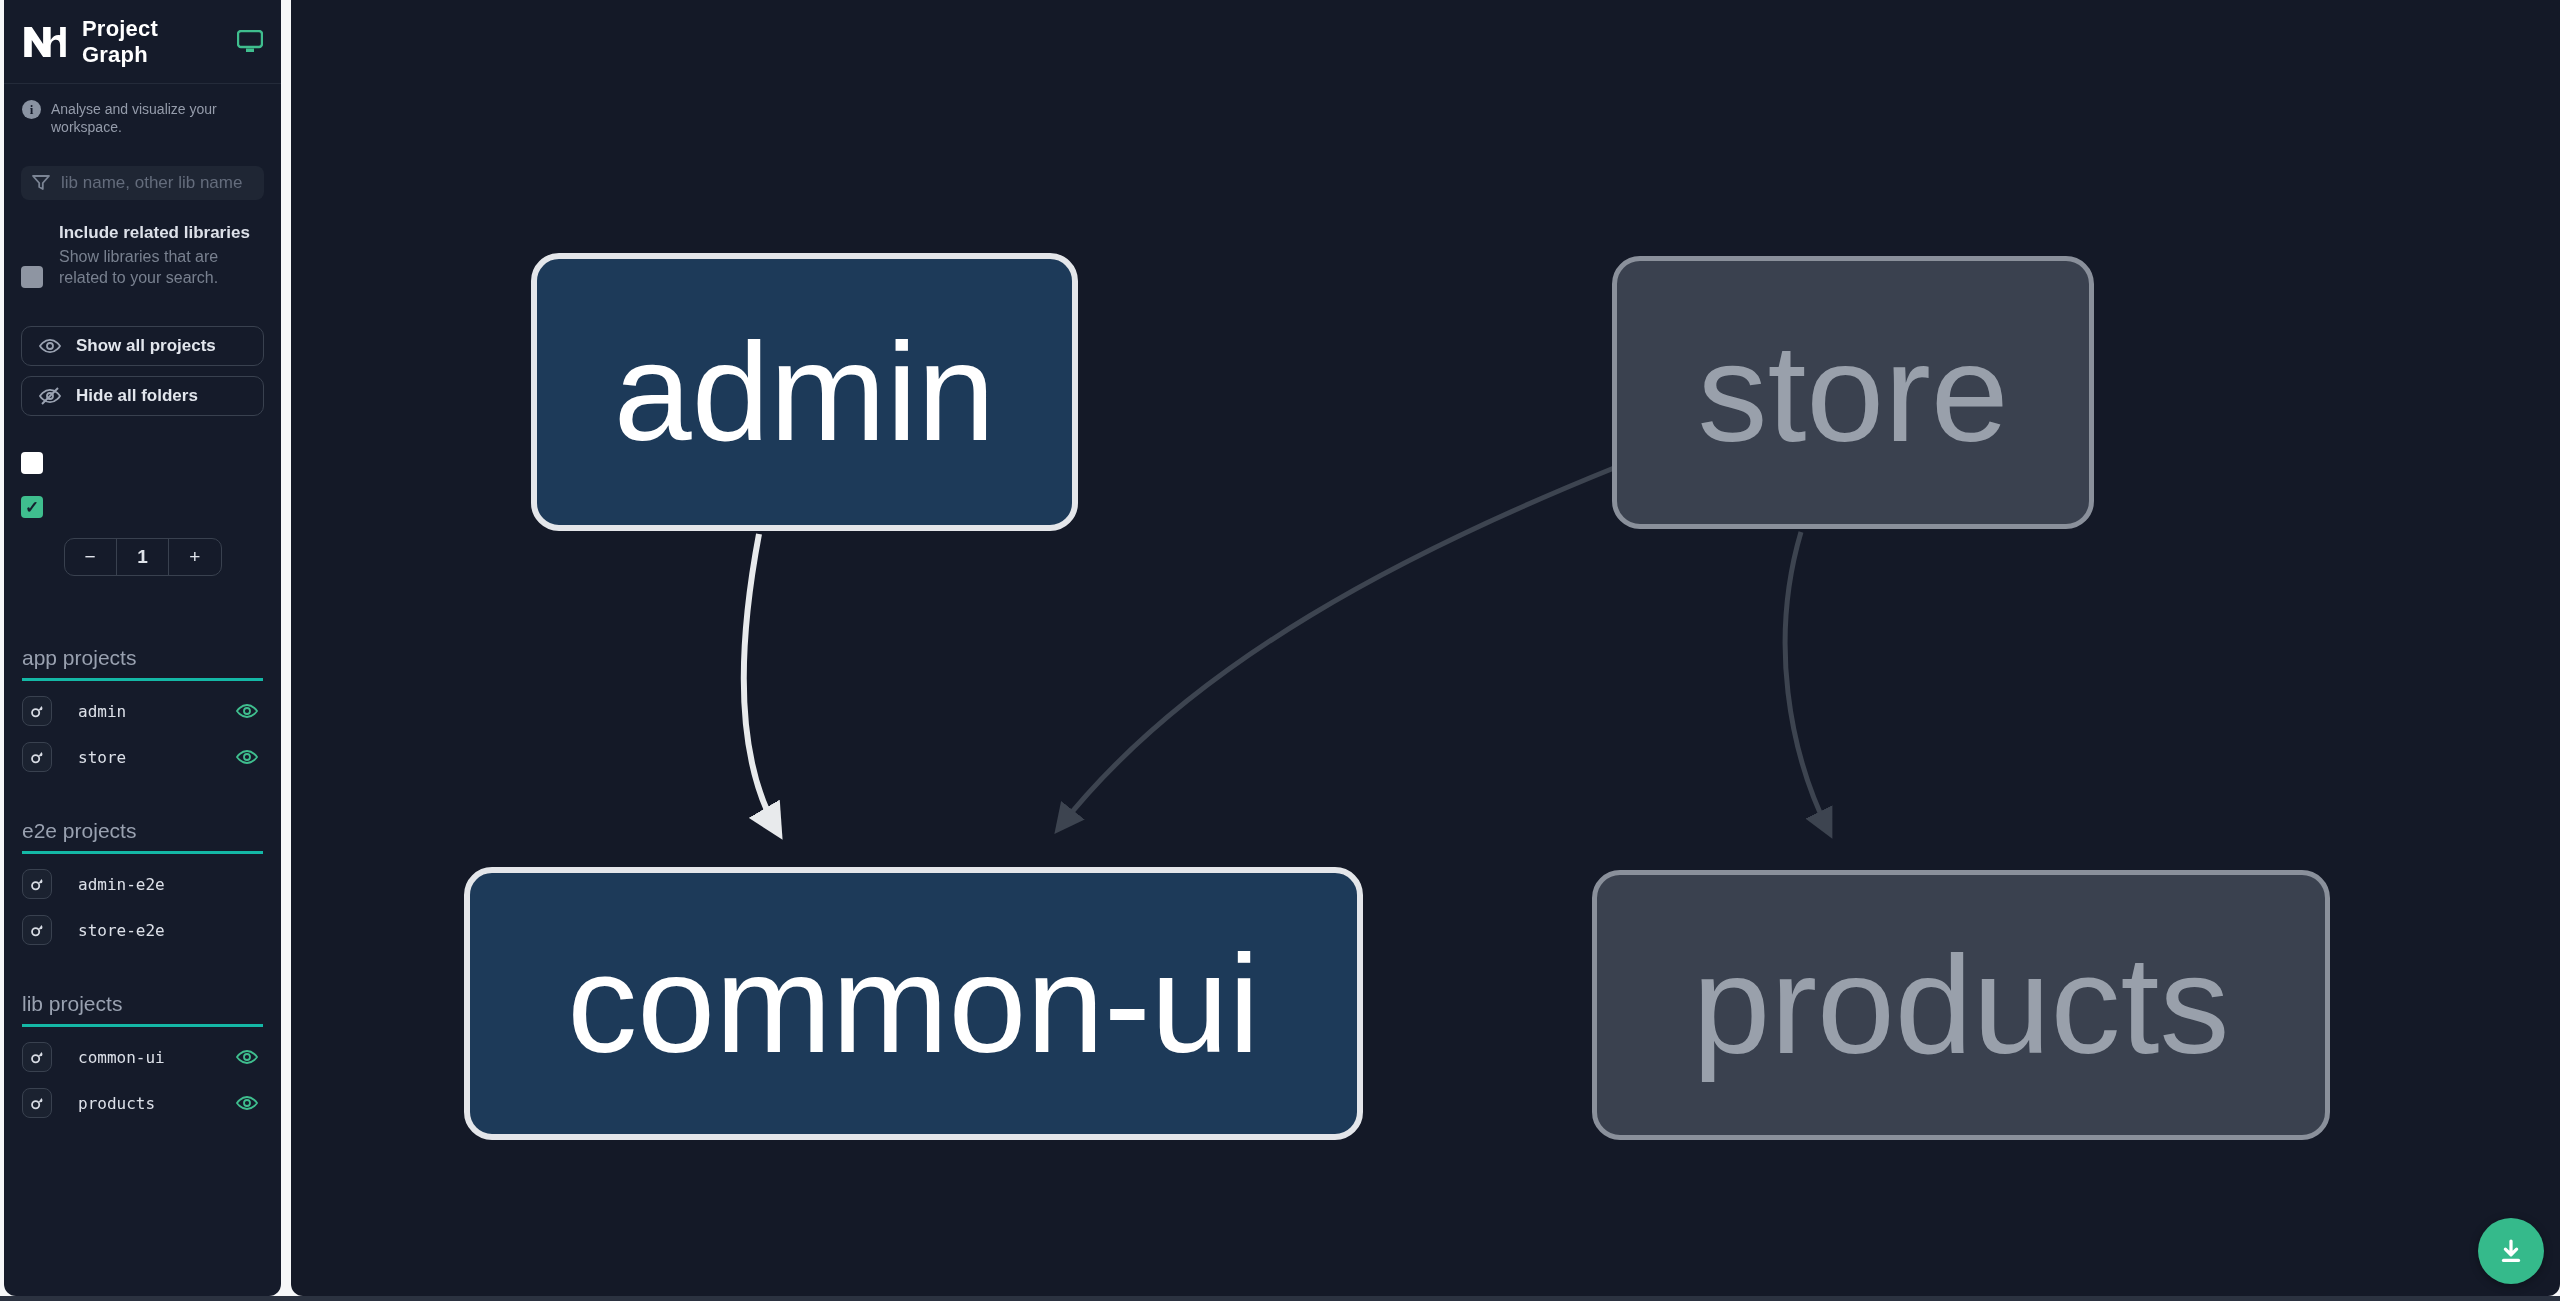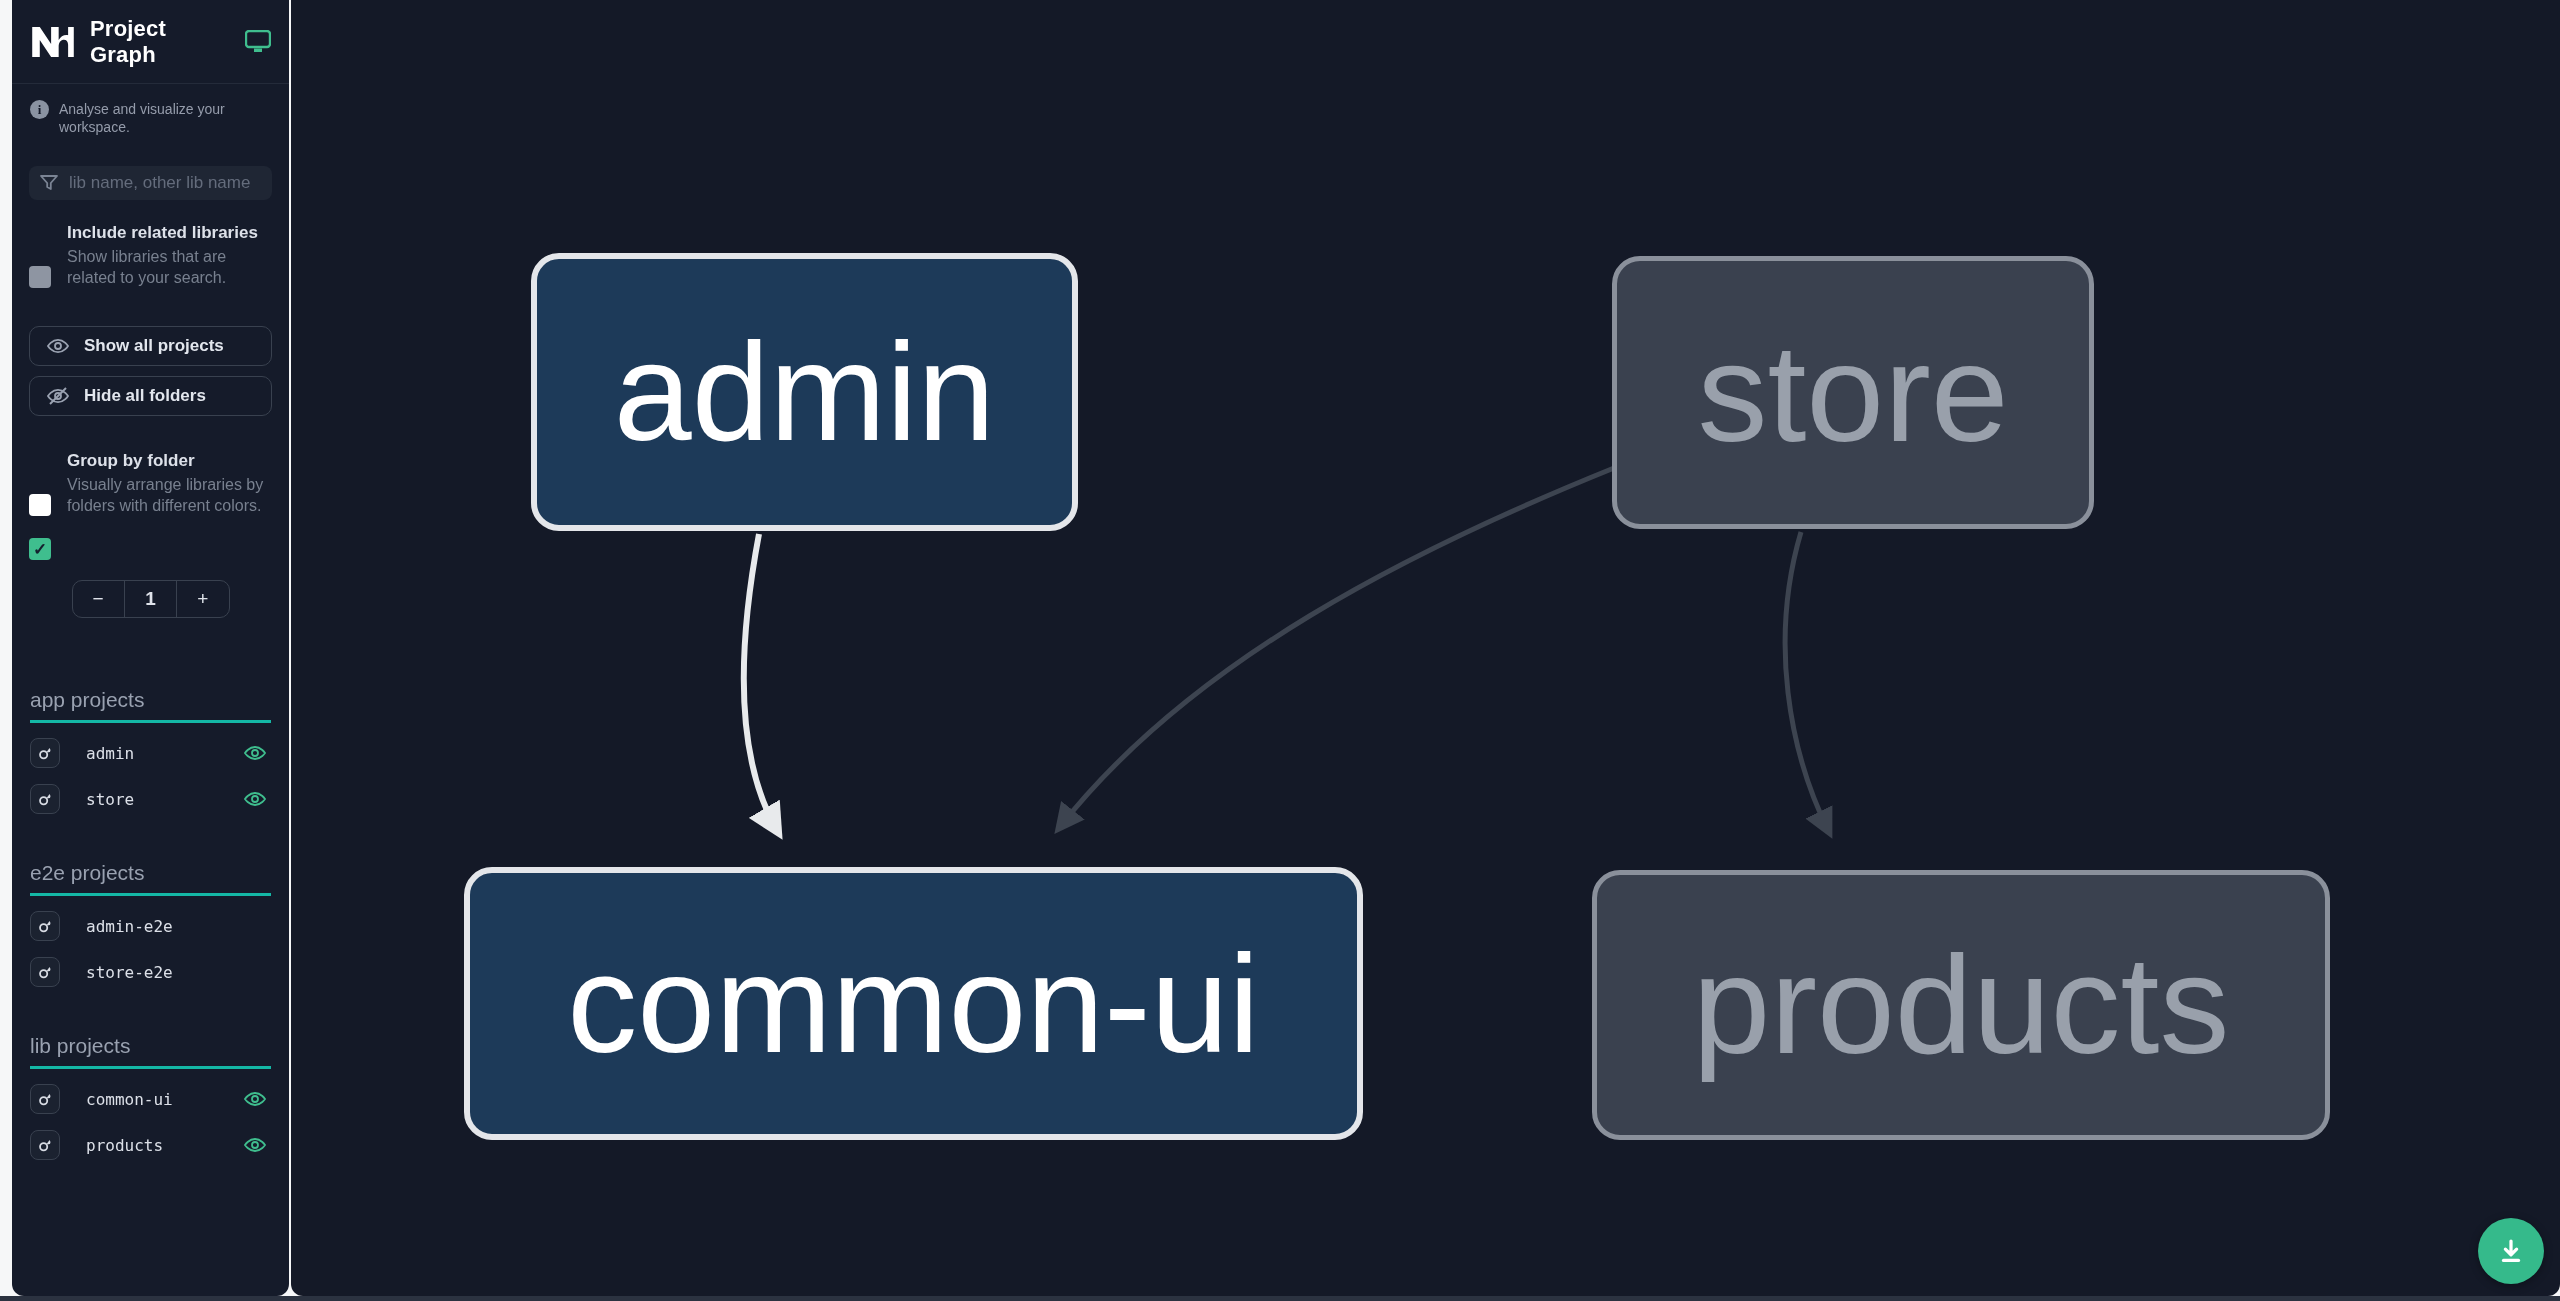--- a/index.html
+++ b/index.html
@@ -3,21 +3,21 @@
 <meta charset="utf-8">
 <style>
   * { margin:0; padding:0; box-sizing:border-box; }
   html,body { width:2560px; height:1301px; overflow:hidden;
               font-family:"Liberation Sans", sans-serif; background:#f6f7f8; }
 
   
   .bottom-strip { position:absolute; left:0; right:0; bottom:0; height:5px; background:#2b3240; z-index:0; }
 
   
-  .sidebar { position:absolute; left:12px; top:0; width:277px; height:1296px;
+  .sidebar { position:absolute; left:4px; top:0; width:277px; height:1296px;
              background:#151b2a; border-radius:0 0 12px 12px; z-index:2;
              display:flex; flex-direction:column; color:#e7eaf0; }
   .sb-header { height:84px; flex:0 0 84px; display:flex; align-items:center;
                padding:0 18px; gap:14px; border-bottom:1px solid #242b3a; }
   .nx-logo { width:46px; height:34px; flex:0 0 46px; }
   .sb-title { font-size:22px; font-weight:700; color:#ffffff; flex:1; letter-spacing:.2px; }
   .monitor-icon { width:26px; height:24px; }
 
   .info-row { display:flex; gap:10px; align-items:flex-start; padding:16px 18px 0 18px;
               font-size:14px; color:#959cab; line-height:18px; }
@@ -133,24 +133,20 @@
     <svg viewBox="0 0 24 24" width="24" height="24">
       <path d="M2 12s3.8-6.2 10-6.2S22 12 22 12s-3.8 6.2-10 6.2S2 12 2 12z" fill="none" stroke="#9aa2b1" stroke-width="1.8"></path>
       <circle cx="12" cy="12" r="3" fill="none" stroke="#9aa2b1" stroke-width="1.8"></circle>
       <line x1="4" y1="20" x2="20" y2="4" stroke="#9aa2b1" stroke-width="2"></line>
     </svg>
     <span>Hide all folders</span>
   </button>
 
   <div class="check-block" style="margin-top:34px;">
     <span class="checkbox white"></span>
-    <span class="check-texts">
-      <div class="check-label">Group by folder</div>
-      <div class="check-desc">Visually arrange libraries by folders with different colors.</div>
-    </span>
   </div>
 
   <div class="check-block" style="margin-top:20px;">
     <span class="checkbox checked"></span>
   </div>
 
   <div class="stepper">
     <button class="stepper-btn">−</button>
     <span class="sep"></span>
     <span class="stepper-value">1</span>

